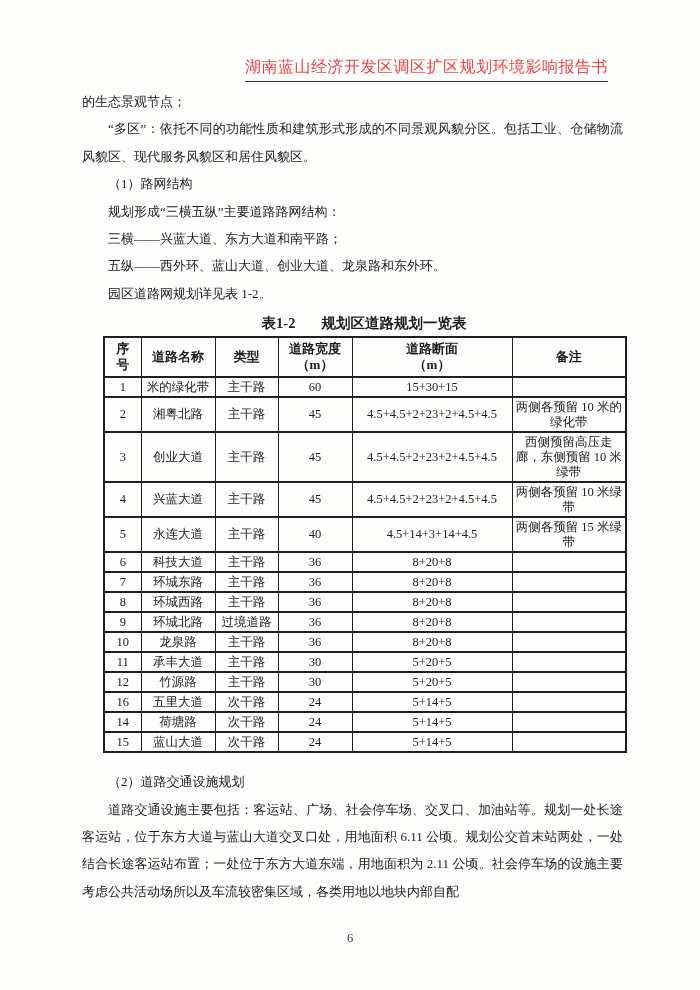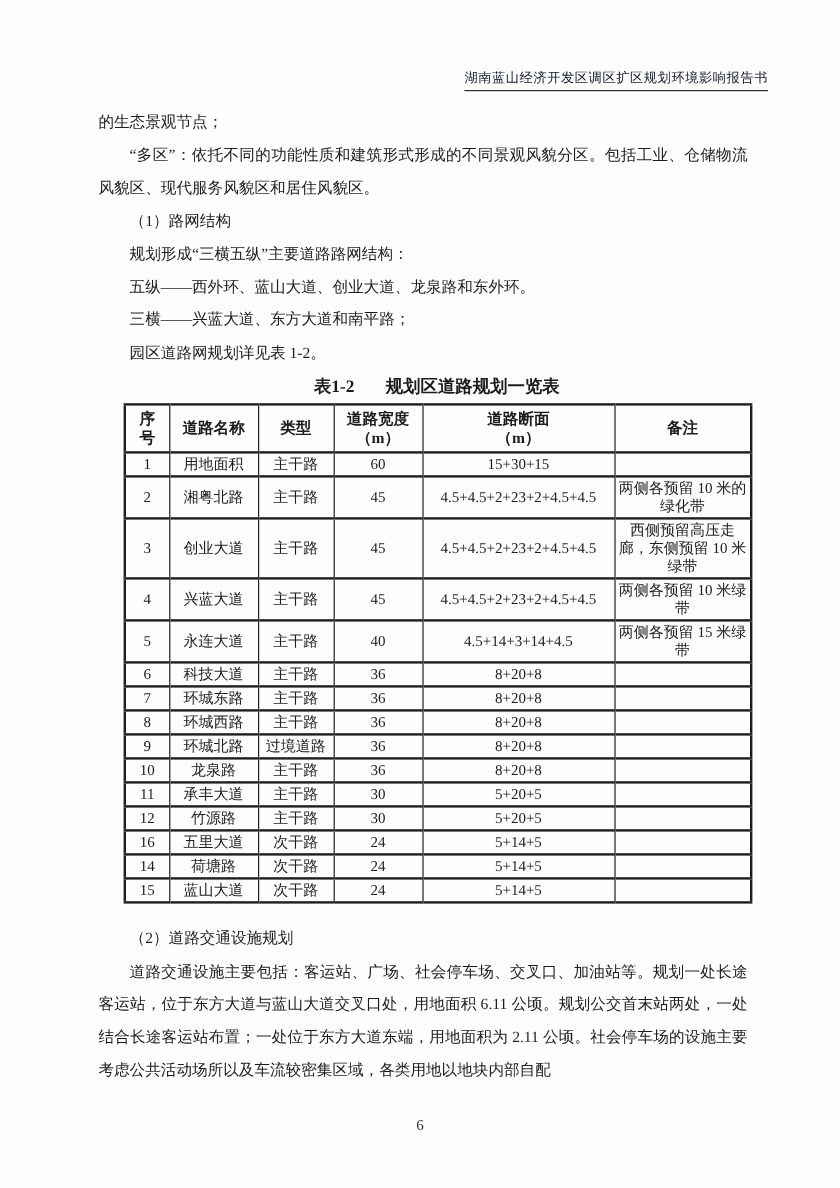--- a/index.html
+++ b/index.html
@@ -6,25 +6,25 @@
   .page {
     position:relative;
     width:700px; height:990px;
     margin:0 auto;
     background:#fdfdfc;
     font-family:"Liberation Serif","DejaVu Serif",serif;
     color:#1c1c1c;
     overflow:hidden;
   }
   .running-header {
-    position:absolute; top:57px; right:60px;
-    font-size:11px; letter-spacing:0.5px;
+    position:absolute; top:57px; right:92px;
+    font-size:16px; letter-spacing:0.5px;
     border-bottom:1.5px solid #2a2a2a;
     padding-bottom:3px;
-    color:#0f172a;
+    color:#ef4444;
   }
   .content {
     position:absolute; top:88px; left:82px; width:541px;
   }
   .content p { margin:0; font-size:13px; line-height:27.4px; }
   .indent { text-indent:2em; }
   .just { text-align:justify; text-justify:inter-ideograph; }
   .table-caption {
     width:522px; margin:6px 0 3px 21px;
     text-align:center; font-weight:bold; font-size:14.5px;
@@ -59,22 +59,22 @@
 
 <div class="page">
 
   <div class="running-header">湖南蓝山经济开发区调区扩区规划环境影响报告书</div>
 
   <div class="content">
     <p>的生态景观节点；</p>
     <p class="indent just">“多区”：依托不同的功能性质和建筑形式形成的不同景观风貌分区。包括工业、仓储物流风貌区、现代服务风貌区和居住风貌区。</p>
     <p class="indent">（1）路网结构</p>
     <p class="indent">规划形成“三横五纵”主要道路路网结构：</p>
+    <p class="indent">三横——兴蓝大道、东方大道和南平路；</p>
     <p class="indent">五纵——西外环、蓝山大道、创业大道、龙泉路和东外环。</p>
-    <p class="indent">三横——兴蓝大道、东方大道和南平路；</p>
     <p class="indent">园区道路网规划详见表 1-2。</p>
 
     <div class="table-caption">
       <span class="cap-label">表1-2</span><span>规划区道路规划一览表</span>
     </div>
 
     <table class="road-table">
       <colgroup>
         <col style="width:37px">
           <col style="width:74px">
@@ -92,21 +92,21 @@
           <th>道路宽度
 （m）</th>
           <th>道路断面
 （m）</th>
           <th>备注</th>
         </tr>
       </thead>
       <tbody>
         <tr>
           <td>1</td>
-          <td>用地面积</td>
+          <td>米的绿化带</td>
           <td>主干路</td>
           <td>60</td>
           <td>15+30+15</td>
           <td></td>
         </tr>
         <tr>
           <td>2</td>
           <td>湘粤北路</td>
           <td>主干路</td>
           <td>45</td>

